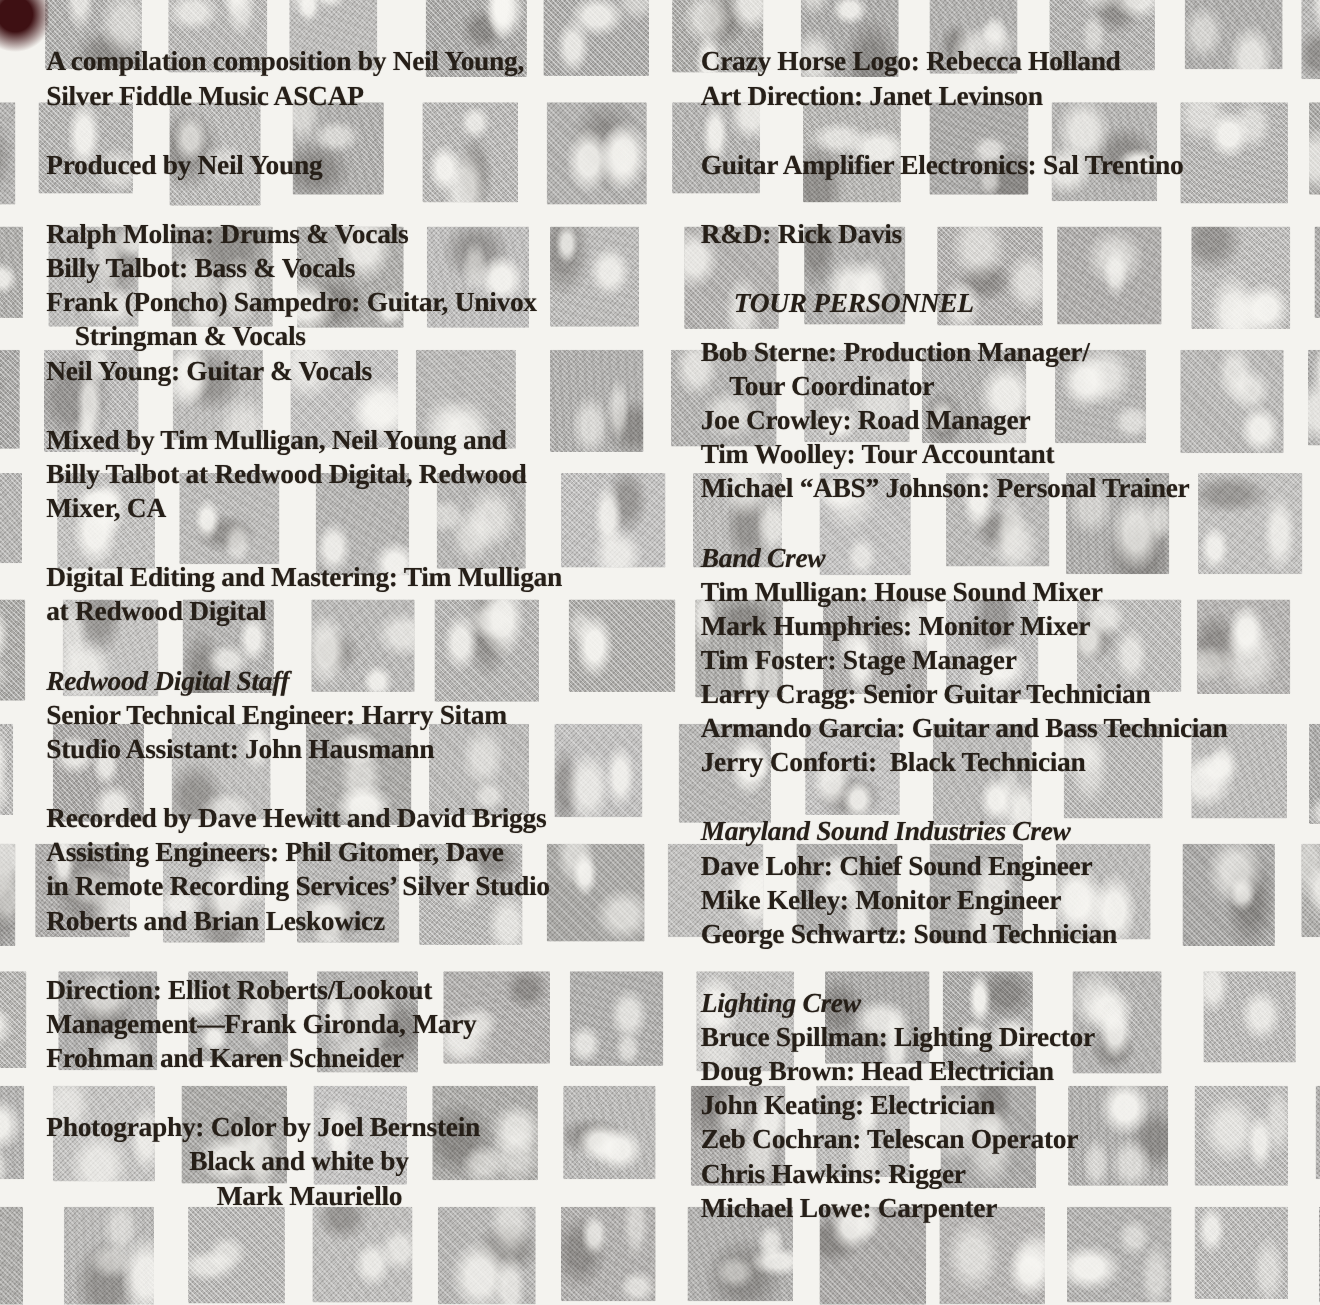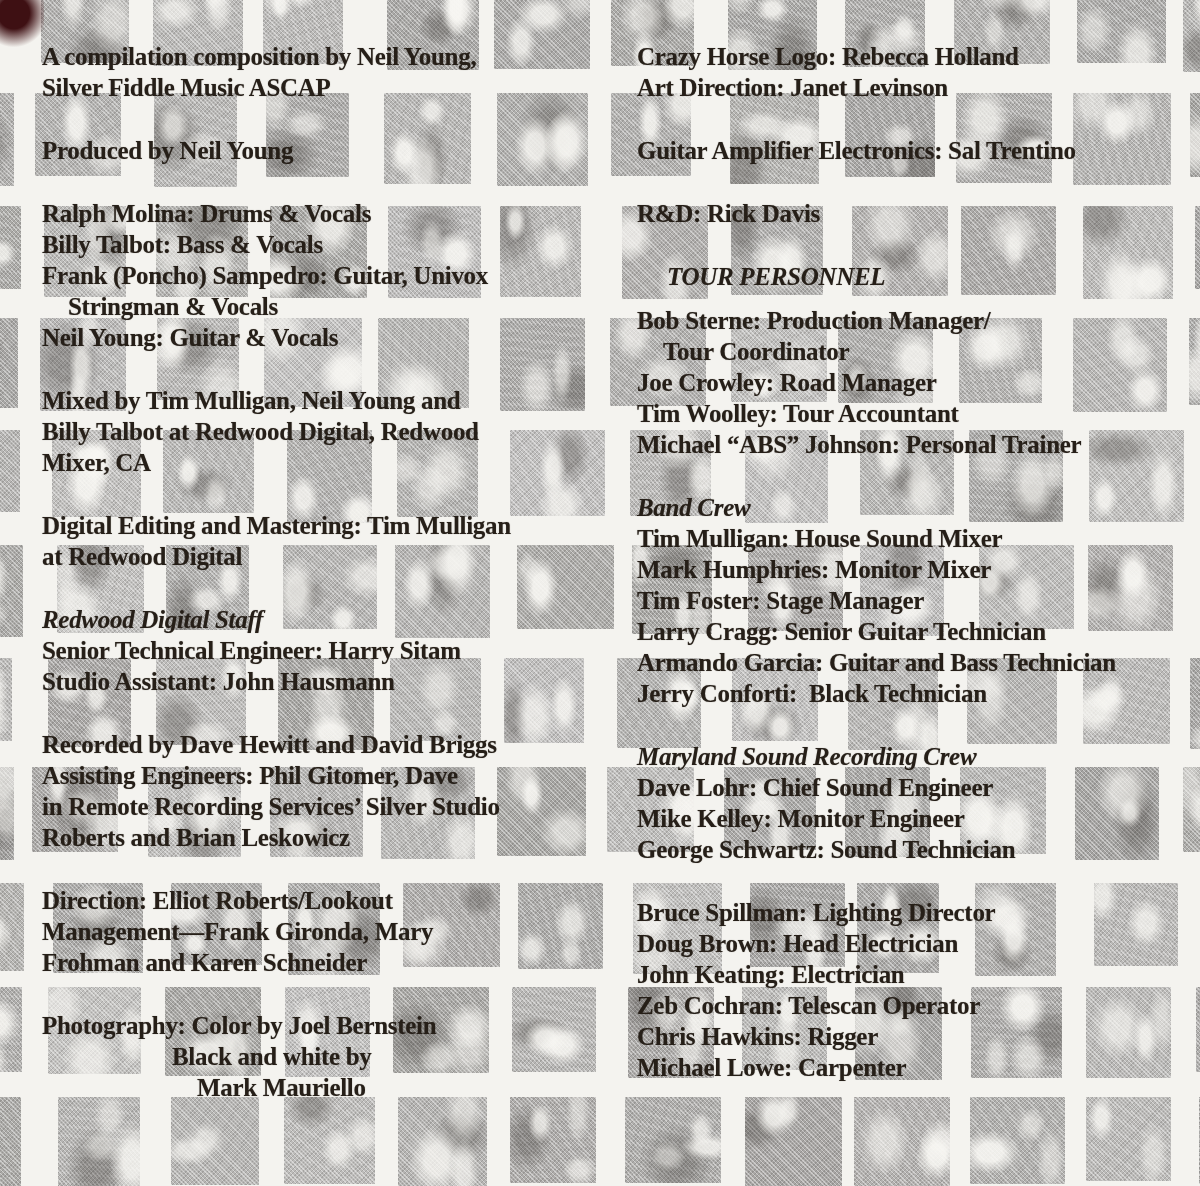--- a/index.html
+++ b/index.html
@@ -232,26 +232,27 @@
     <div class="block">
       <div class="line italic" style="color: rgb(38, 31, 24);">Band Crew</div>
       <div class="line" style="color: rgb(38, 31, 24);">Tim Mulligan: House Sound Mixer</div>
       <div class="line" style="color: rgb(38, 31, 24);">Mark Humphries: Monitor Mixer</div>
       <div class="line" style="color: rgb(38, 31, 24);">Tim Foster: Stage Manager</div>
       <div class="line" style="color: rgb(38, 31, 24);">Larry Cragg: Senior Guitar Technician</div>
       <div class="line" style="color: rgb(38, 31, 24);">Armando Garcia: Guitar and Bass Technician</div>
       <div class="line" style="color: rgb(38, 31, 24);">Jerry Conforti:  Black Technician</div>
     </div>
     <div class="block">
-      <div class="line italic" style="color: rgb(38, 31, 24);">Maryland Sound Recording Crew</div>
+      <div class="line italic" style="color: rgb(38, 31, 24);">Maryland Sound Industries Crew</div>
       <div class="line" style="color: rgb(38, 31, 24);">Dave Lohr: Chief Sound Engineer</div>
       <div class="line" style="color: rgb(38, 31, 24);">Mike Kelley: Monitor Engineer</div>
       <div class="line" style="color: rgb(38, 31, 24);">George Schwartz: Sound Technician</div>
     </div>
     <div class="block">
+      <div class="line italic" style="color: rgb(38, 31, 24);">Lighting Crew</div>
       <div class="line" style="color: rgb(38, 31, 24);">Bruce Spillman: Lighting Director</div>
       <div class="line" style="color: rgb(38, 31, 24);">Doug Brown: Head Electrician</div>
       <div class="line" style="color: rgb(38, 31, 24);">John Keating: Electrician</div>
       <div class="line" style="color: rgb(38, 31, 24);">Zeb Cochran: Telescan Operator</div>
       <div class="line" style="color: rgb(38, 31, 24);">Chris Hawkins: Rigger</div>
       <div class="line" style="color: rgb(38, 31, 24);">Michael Lowe: Carpenter</div>
     </div>
   </div>
 
 </body></html>

